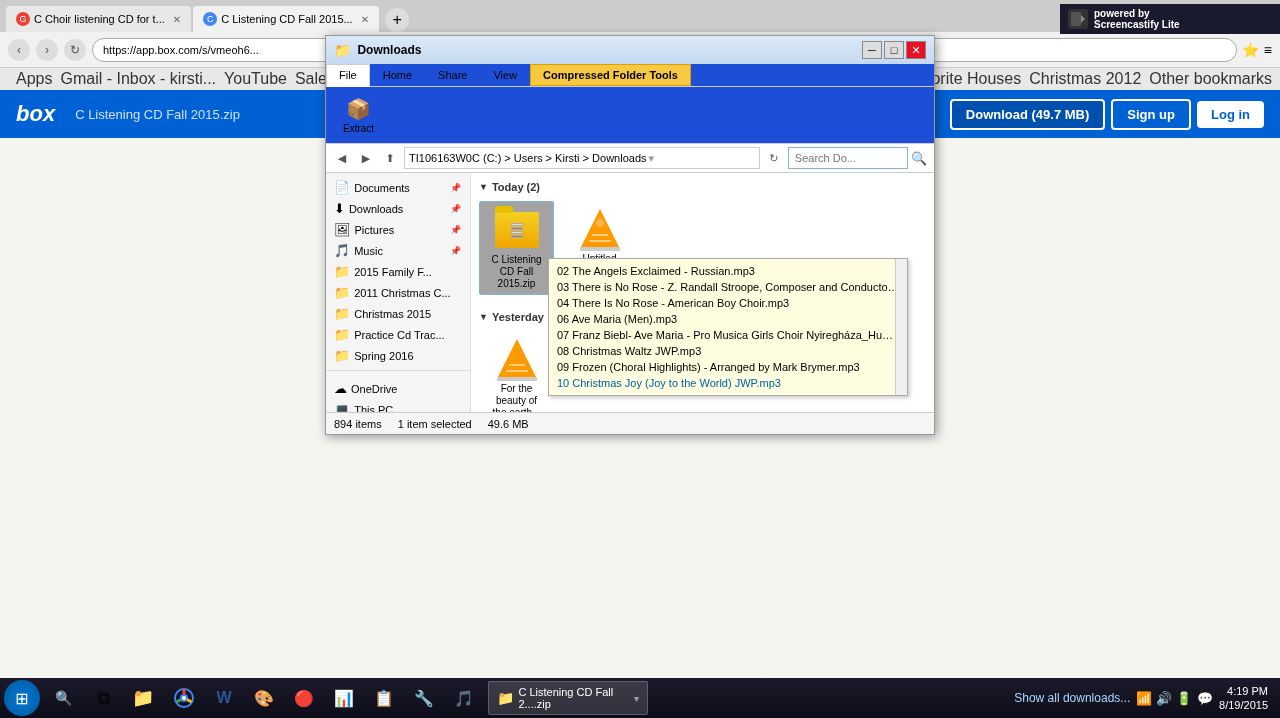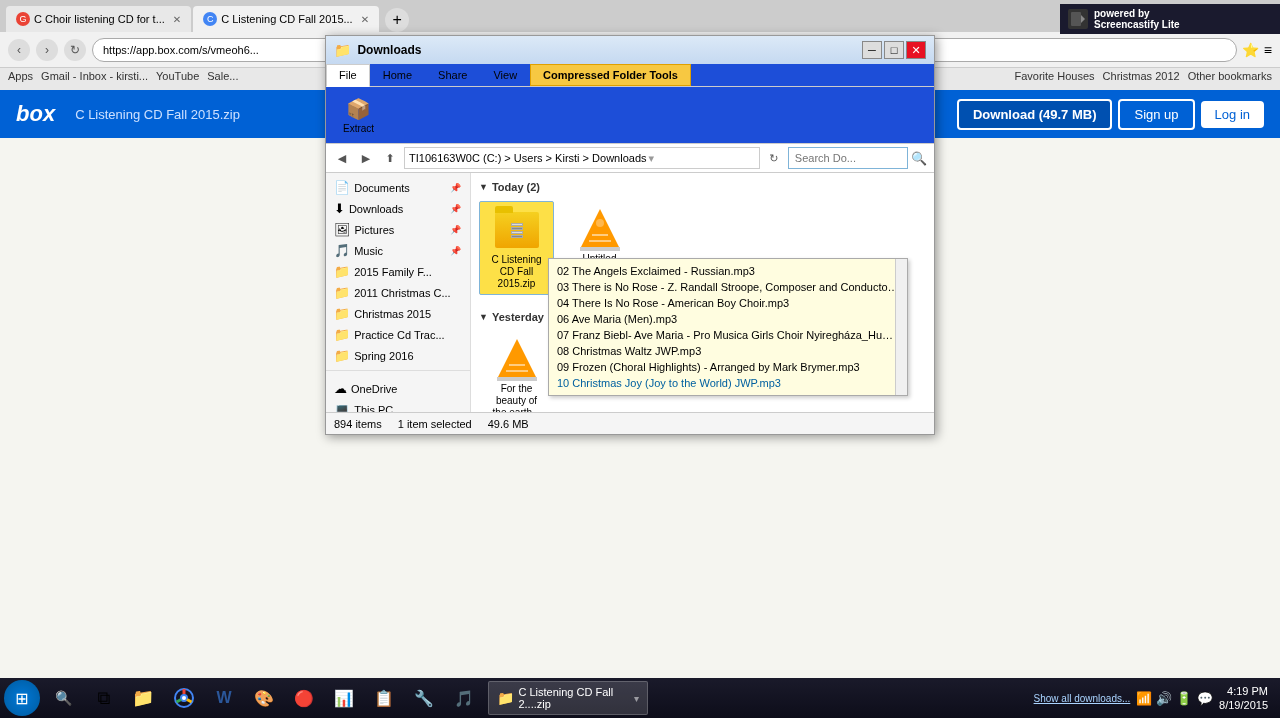--- a/index.html
+++ b/index.html
@@ -91,22 +91,23 @@
       border-radius: 12px;
       padding: 0 10px;
       font-size: 11px;
       background: white;
     }
     .browser-bookmarks {
       display: flex;
       padding: 2px 8px;
       gap: 8px;
       height: 22px;
-      font-size: 11px;
+      font-size: 16px;
       color: #333;
+      margin-left: 8px;
     }
     .bookmark-item {
       cursor: pointer;
       white-space: nowrap;
       color: #333;
     }
 
     
     .screencastify-badge {
       position: absolute;
@@ -165,21 +166,21 @@
       color: white;
       font-size: 14px;
       flex: 1;
     }
     .box-btn {
       padding: 6px 16px;
       border-radius: 4px;
       border: none;
       cursor: pointer;
       font-size: 13px;
-      font-weight: 400;
+      font-weight: 700;
     }
     .box-btn-primary {
       background: #0061d5;
       border: 2px solid white;
       color: white;
     }
     .box-btn-outline {
       background: transparent;
       border: 2px solid white;
       color: white;
@@ -385,21 +386,21 @@
     .file-item {
       display: flex;
       flex-direction: column;
       align-items: center;
       width: 75px;
       cursor: pointer;
       padding: 4px;
       border-radius: 2px;
       position: relative;
     }
-    .file-item.selected { background: #fde047; border: 1px solid #7fb4d8; }
+    .file-item.selected { background: #a3a3a3; border: 1px solid #7fb4d8; }
     .file-name {
       font-size: 10px;
       text-align: center;
       word-break: break-word;
       line-height: 1.2;
       max-width: 72px;
     }
 
     
     .vlc-icon {
@@ -575,23 +576,22 @@
       display: flex;
       align-items: center;
       gap: 4px;
     }
     .tray-icon { font-size: 13px; cursor: pointer; }
     .clock {
       text-align: right;
       line-height: 1.3;
     }
     .show-downloads {
-      font-size: 10px;
+      font-size: 12px;
       color: #aad4ff;
-      text-decoration: underline;
       cursor: pointer;
       white-space: nowrap;
     }
   </style>
 </head>
 <body>
 
 <div class="browser-chrome">
   <div class="browser-tabs">
     <div class="browser-tab">

